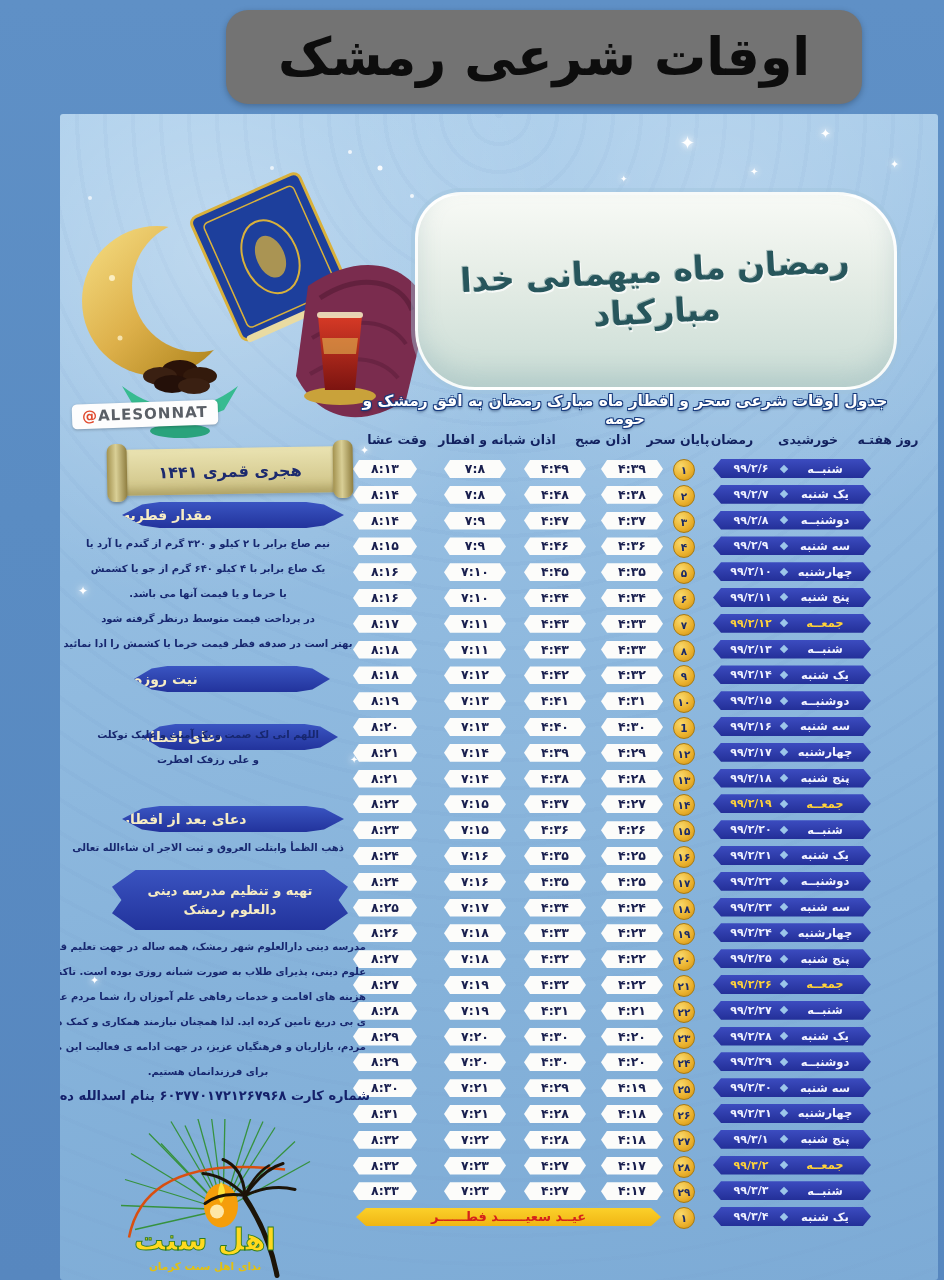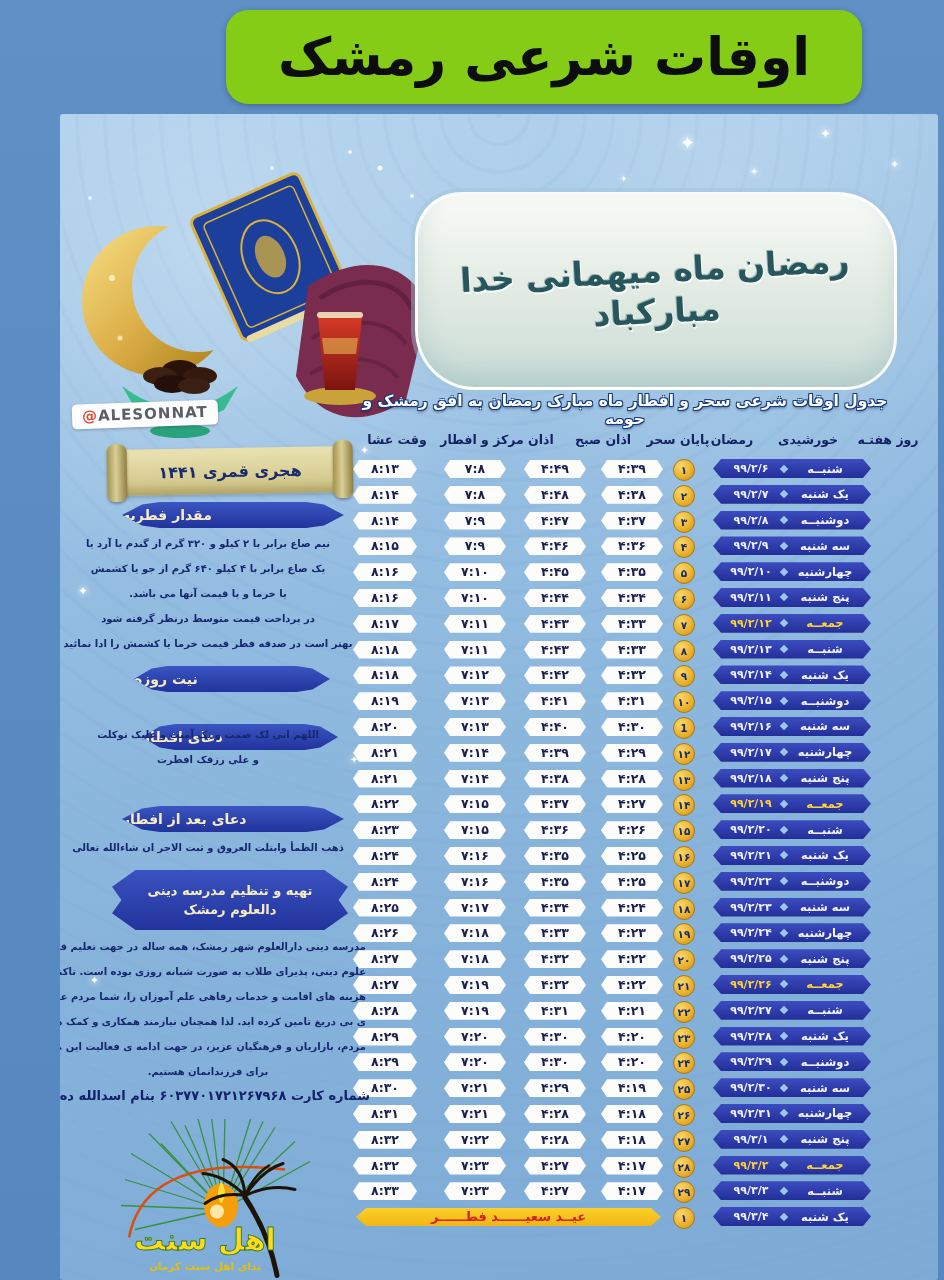--- a/index.html
+++ b/index.html
@@ -4,21 +4,21 @@
 <style>
   html,body{margin:0;padding:0;}
   body{
     width:944px;height:1280px;position:relative;overflow:hidden;
     background:linear-gradient(180deg,#5f90c6 0%,#5a8cc3 40%,#5787bf 100%);
     font-family:"DejaVu Sans",sans-serif;
   }
   
   .title-box{
     position:absolute;left:226px;top:10px;width:636px;height:94px;
-    background:#84cc16;border-radius:22px;box-shadow:0 2px 6px rgba(0,0,0,.25);
+    background:#737373;border-radius:22px;box-shadow:0 2px 6px rgba(0,0,0,.25);
     display:flex;align-items:center;justify-content:center;
   }
   .title-box .t{font-size:52px;font-weight:900;color:#0d0d0d;direction:rtl;letter-spacing:1px;}
   
   .poster{
     position:absolute;left:60px;top:114px;width:878px;height:1166px;
     background:
       radial-gradient(circle at 18% 12%, rgba(255,255,255,.30), rgba(255,255,255,0) 28%),
       radial-gradient(circle at 75% 6%, rgba(255,255,255,.22), rgba(255,255,255,0) 30%),
       repeating-radial-gradient(circle at 50% 0px, rgba(120,160,205,.12) 0 4px, rgba(255,255,255,0) 4px 28px),
@@ -231,21 +231,21 @@
   <div class="calli-panel">
     <div class="c">رمضان ماه میهمانی خدا مبارکباد</div>
   </div>
 
   <div class="subtitle">جدول اوقات شرعی سحر و افطار ماه مبارک رمضان به افق رمشک و حومه</div>
 
   <div class="watermark"><span class="at">@</span><span>ALESONNAT</span></div>
 
   <div class="thead">
     <span class="h-isha">وقت عشا</span>
-    <span class="h-maghreb">اذان مرکز و افطار</span>
+    <span class="h-maghreb">اذان شبانه و افطار</span>
     <span class="h-sobh">اذان صبح</span>
     <span class="h-sahar">پایان سحر</span>
     <span class="h-ramadan">رمضان</span>
     <span class="h-solar">خورشیدی</span>
     <span class="h-weekday">روز هفتـه</span>
   </div>
 
   <div class="rows">
       <div class="trow">
         <div class="tpill c-isha">۸:۱۳</div>

